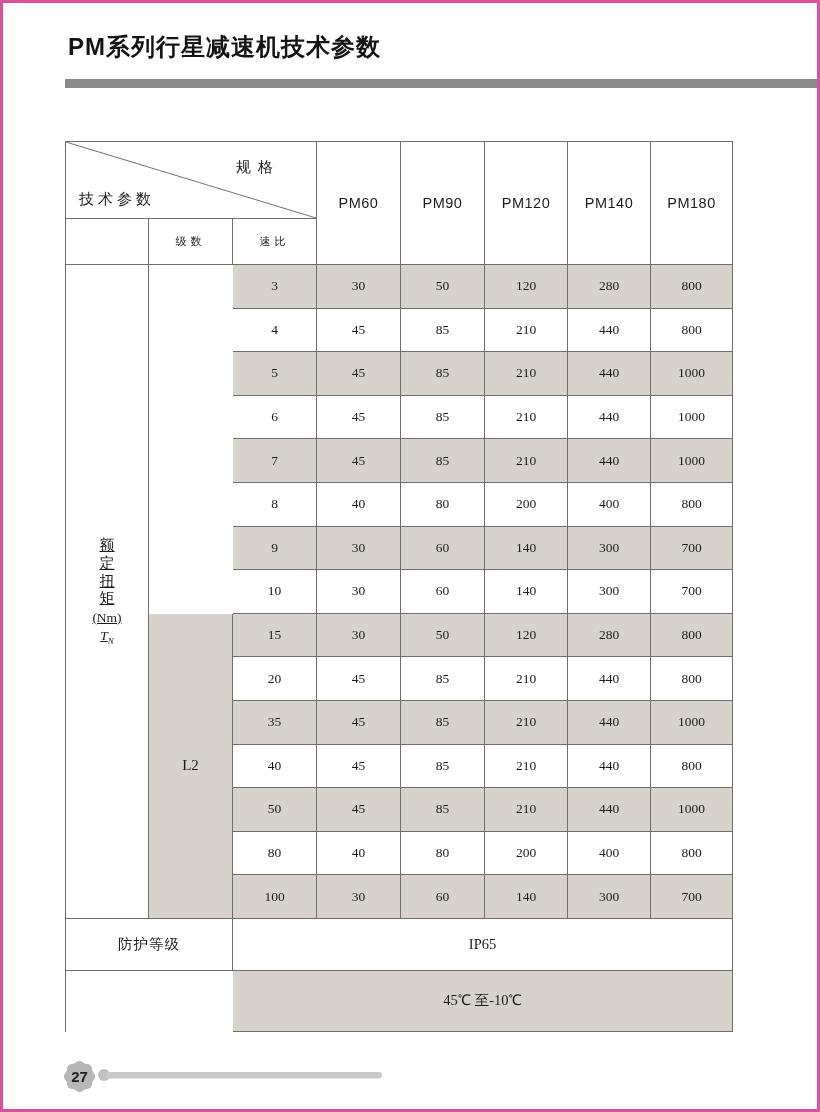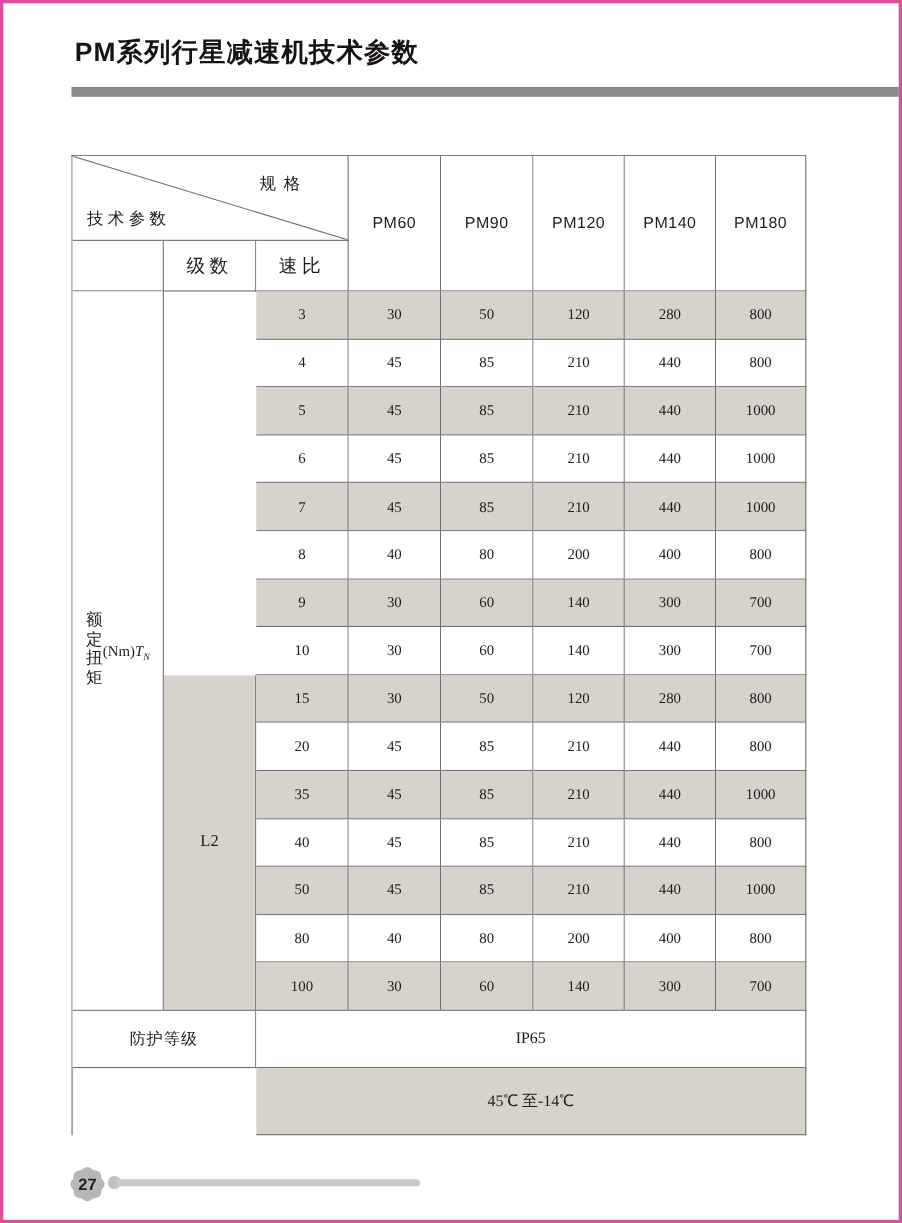--- a/index.html
+++ b/index.html
@@ -45,39 +45,40 @@
     font-family:"Liberation Serif", serif;
   }
   .cell{
     border-right:1px solid var(--grid);
     border-bottom:1px solid var(--grid);
     background:#fff;
     display:flex;align-items:center;justify-content:center;
     font-size:13.5px;
   }
   .shaded{background:var(--shade);}
-  .cn-hdr{letter-spacing:4px;font-family:Liberation Serif, serif;font-size:17px;}
+  .cn-hdr{letter-spacing:4px;font-family:Liberation Serif, serif;font-size:11px;}
   .corner{
     grid-column:1/4;grid-row:1;
     position:relative;display:block;
   }
   .corner svg{position:absolute;inset:0;width:100%;height:100%;}
   .corner .lbl-spec{
     position:absolute;right:36px;top:16px;
     font-family:"Liberation Sans", sans-serif;
     font-size:15px;letter-spacing:7px;margin-left:48px;
   }
   .corner .lbl-params{
     position:absolute;left:13px;bottom:9px;
     font-family:"Liberation Sans", sans-serif;
     font-size:15px;letter-spacing:4px;
   }
   .torque-cell{
     grid-column:1;grid-row:3/18;
-    flex-direction:row;
+    flex-direction:column;
+    text-decoration:underline;
   }
   .v-chars{
     width:1.05em;font-size:15px;line-height:1.18;
     text-align:center;word-break:break-all;letter-spacing:0;
   }
   .v-unit{font-size:13.5px;margin-top:2px;}
   .v-sym{font-size:13.5px;margin-top:2px;font-style:italic;}
   .v-sym sub{font-size:9px;font-style:italic;}
   .stage-l1{grid-column:2;grid-row:3/11;font-size:14px;}
   .stage-l2{grid-column:2;grid-row:11/18;font-size:15px;}
@@ -211,21 +212,21 @@
     <div class="cell" style="grid-area: 16 / 7;">400</div>
     <div class="cell" style="grid-area: 16 / 8;">800</div>
     <div class="cell shaded" style="grid-area: 17 / 3;">100</div>
     <div class="cell shaded" style="grid-area: 17 / 4;">30</div>
     <div class="cell shaded" style="grid-area: 17 / 5;">60</div>
     <div class="cell shaded" style="grid-area: 17 / 6;">140</div>
     <div class="cell shaded" style="grid-area: 17 / 7;">300</div>
     <div class="cell shaded" style="grid-area: 17 / 8;">700</div>
     <div class="cell foot-label" style="grid-row:18">防护等级</div>
   <div class="cell foot-value" style="grid-row:18">IP65</div>
-  <div class="cell foot-value shaded" style="grid-row:19">45℃ 至-14℃</div>
+  <div class="cell foot-value shaded" style="grid-row:19">45℃ 至-10℃</div>
 </div>
 
 <div class="page-footer">
   <svg width="330" height="42" viewBox="0 0 330 42">
     <g>
       <rect x="7" y="8" width="25" height="25" rx="5" fill="#b7b7b7"></rect>
       <rect x="7" y="8" width="25" height="25" rx="5" fill="#b7b7b7" transform="rotate(45 19.5 20.5)"></rect>
       <circle cx="19.5" cy="20.5" r="14" fill="#b7b7b7"></circle>
     </g>
     <text x="19.5" y="26" text-anchor="middle" font-size="15" font-weight="bold" font-family="Liberation Sans, sans-serif" fill="#222222">27</text>

